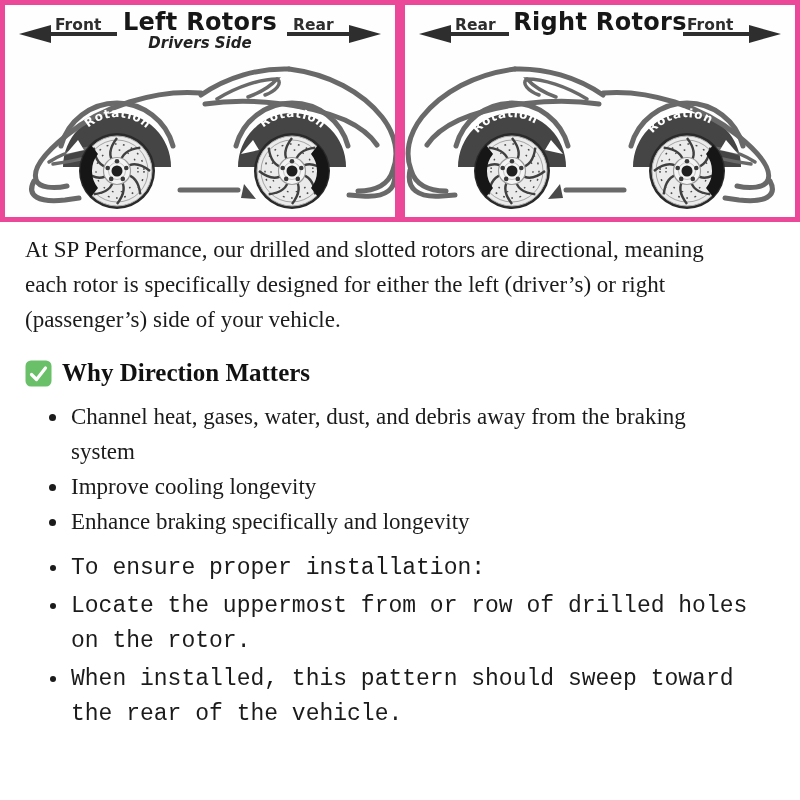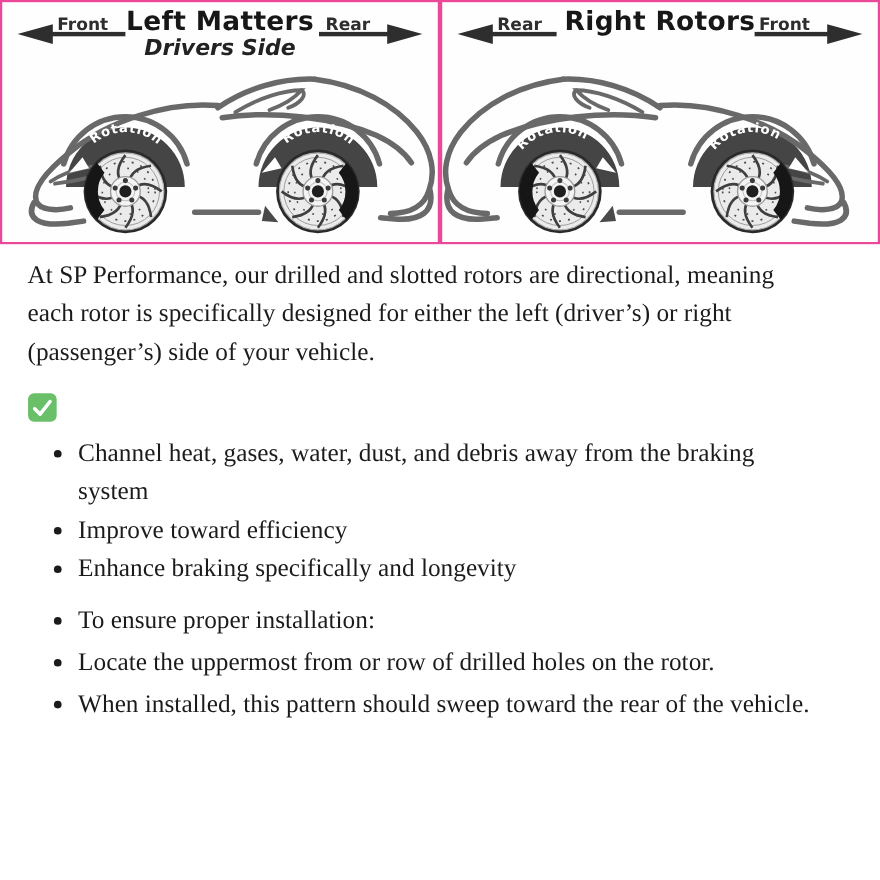--- a/index.html
+++ b/index.html
@@ -1,44 +1,44 @@
 <!DOCTYPE html>
 <html><head>
 <meta charset="utf-8">
 <style>
   html,body{margin:0;padding:0;background:#ffffff;}
   body{width:800px;height:800px;font-family:"Liberation Serif",serif;color:#1b1b1b;overflow:hidden;}
 
   
   .diagram-row{display:flex;width:800px;}
-  .panel{box-sizing:border-box;width:400px;height:222px;border:2px solid #ec4899;
+  .panel{box-sizing:border-box;width:400px;height:222px;border:5px solid #ec4899;
          background:#fefefe;position:relative;overflow:hidden;}
   .panel-header{position:relative;height:52px;}
   .panel-title{text-align:center;font-family:"DejaVu Sans",sans-serif;font-weight:bold;
                font-size:24px;line-height:1.02;margin-top:5px;letter-spacing:.3px;color:#171717;}
   .panel-subtitle{text-align:center;font-family:"DejaVu Sans",sans-serif;font-weight:bold;
-                  font-style:italic;font-size:20px;color:#222;}
+                  font-style:italic;font-size:15px;color:#222;}
   .dir-label{position:absolute;top:7px;}
   .dir-left{left:12px;}
   .dir-right{right:12px;}
   .dir-label text{font-family:"DejaVu Sans",sans-serif;font-weight:bold;font-size:15.5px;fill:#2e2e2e;}
   .car-svg{position:absolute;left:0;bottom:2px;}
   .rot-text{fill:#ffffff;font-family:"DejaVu Sans",sans-serif;font-size:12px;font-weight:bold;letter-spacing:.8px;}
 
   
   .content{padding:0 25px 0 25px;font-size:23px;line-height:35px;}
   .intro{margin:10px 0 0 0;max-width:705px;}
   .sec-heading{display:flex;align-items:center;gap:10px;margin:20px 0 0 0;
                font-size:25px;font-weight:bold;line-height:32px;color:#111;}
   .sec-heading.normal{font-weight:normal;margin-top:20px;color:#242424;}
   .lead{margin:18px 0 0 0;}
   ul{margin:10px 0 0 0;padding-left:44px;}
   li{padding-left:2px;}
   .list-1 li{max-width:625px;}
-  .list-2{margin-top:12px;}
+  .list-2{margin-top:12px;font-family:Liberation Mono, monospace;}
   .list-2 li{max-width:700px;margin-bottom:3px;}
   .emoji{flex:0 0 auto;display:inline-flex;}
 </style>
 </head>
 <body>
 
 <svg width="0" height="0" style="position:absolute" aria-hidden="true">
   <defs>
     <g id="rotor">
       <circle r="38" fill="#2a2a2a"></circle>
@@ -99,21 +99,21 @@
 
 <div class="diagram-row">
 
   <div class="panel">
     <div class="panel-header">
       <svg class="dir-label dir-left" width="104" height="30" viewBox="0 0 104 30">
         <polygon points="2,17 34,8 34,26" fill="#2e2e2e"></polygon>
         <rect x="30" y="15" width="70" height="4" fill="#2e2e2e"></rect>
         <text x="38" y="13">Front</text>
       </svg>
-      <div class="panel-title">Left Matters</div>
+      <div class="panel-title">Left Rotors</div>
       <div class="panel-subtitle">Drivers Side</div>
       <svg class="dir-label dir-right" width="104" height="30" viewBox="0 0 104 30">
         <polygon points="102,17 70,8 70,26" fill="#2e2e2e"></polygon>
         <rect x="8" y="15" width="66" height="4" fill="#2e2e2e"></rect>
         <text x="14" y="13">Rear</text>
       </svg>
     </div>
     <svg class="car-svg" width="394" height="166" viewBox="0 0 394 166">
       <use href="#car-art"></use>
       <path id="rotL1" d="M 70.7 97 A 44 44 0 0 1 153.3 97" fill="none"></path>
@@ -155,26 +155,27 @@
 
   <p class="intro">At SP Performance, our drilled and slotted rotors are directional, meaning each rotor is specifically designed for either the left (driver’s) or right (passenger’s) side of your vehicle.</p>
 
   <div class="sec-heading">
     <span class="emoji">
       <svg width="27" height="27" viewBox="0 0 27 27">
         <rect x="0.5" y="0.5" width="26" height="26" rx="5.5" fill="#6abf69"></rect>
         <path d="M 6.5 14.5 L 11.5 19.5 L 20.5 8" stroke="#ffffff" stroke-width="3.2" fill="none" stroke-linecap="round" stroke-linejoin="round"></path>
       </svg>
     </span>
+    <span>Why Direction Matters</span>
   </div>
 
 
   <ul class="list-1">
     <li>Channel heat, gases, water, dust, and debris away from the braking system</li>
-    <li>Improve toward efficiency</li>
+    <li>Improve cooling longevity</li>
     <li>Enhance braking specifically and longevity</li>
   </ul>
 
 
   <ul class="list-2">
     <li>To ensure proper installation:</li>
     <li>Locate the uppermost from or row of drilled holes on the rotor.</li>
     <li>When installed, this pattern should sweep toward the rear of the vehicle.</li>
   </ul>
 

